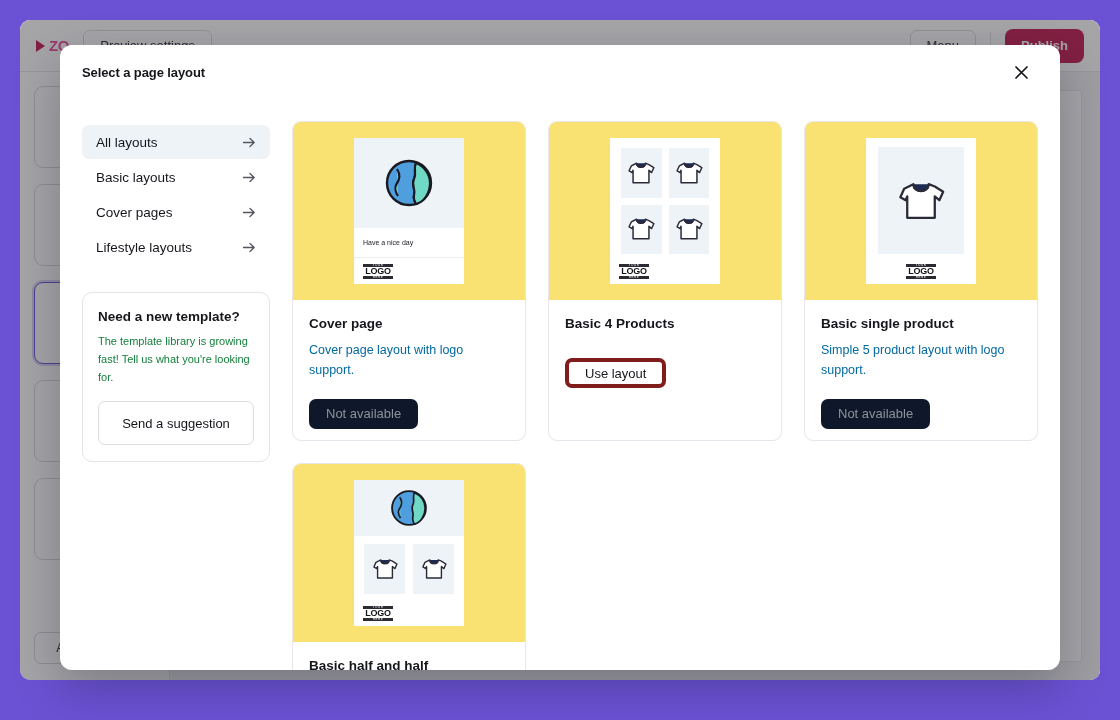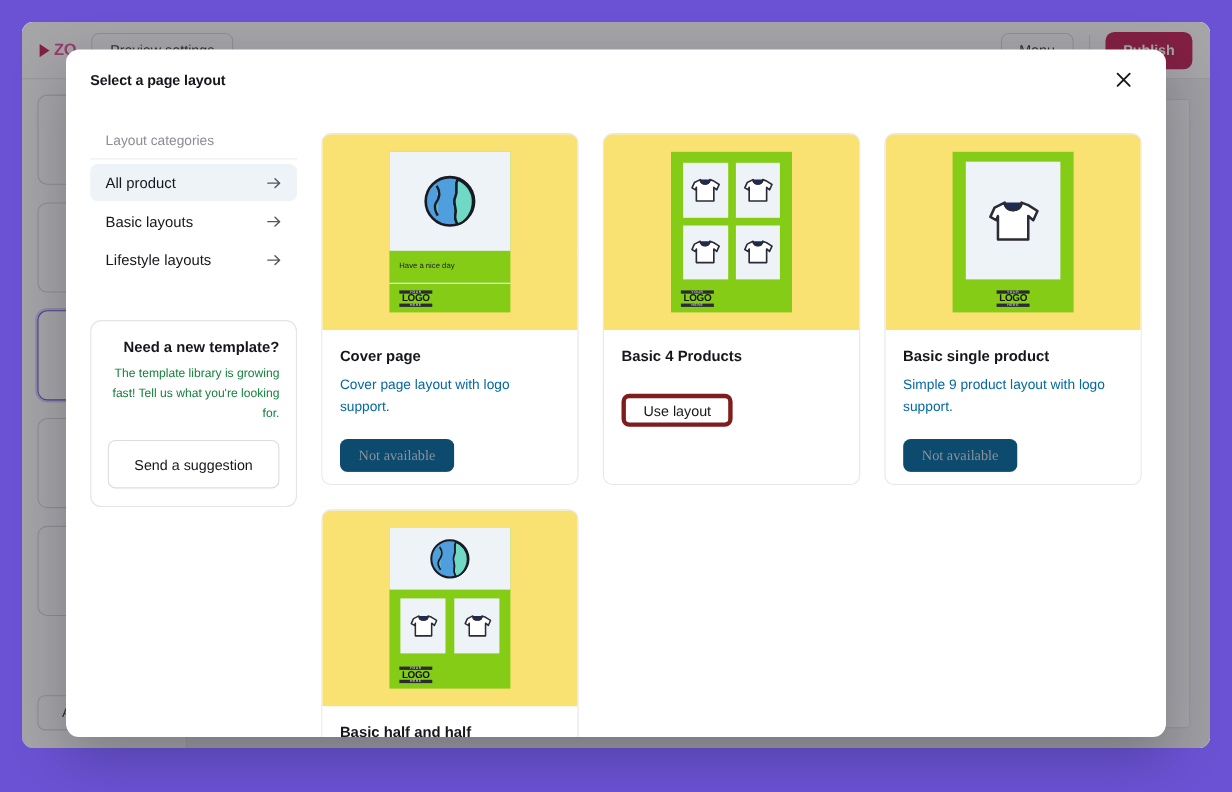--- a/index.html
+++ b/index.html
@@ -152,25 +152,24 @@
     padding: 0 12px 0 14px;
     border-radius: 7px;
     font-size: 13.5px; color: #16161d;
     margin-bottom: 1px;
   }
   .cat-item.active { background: #eef3f8; }
   .cat-item .cat-label { flex: 1; }
   .arrow-icon { color: #555560; display: flex; align-items: center; }
 
   #suggest-card {
-    margin-top: 38px;
+    margin-top: 28px;
     border: 1px solid #e4e4ea;
     border-radius: 10px;
     padding: 16px 15px 16px 15px;
-    text-align: right;
   }
   #suggest-title { font-size: 13.5px; font-weight: bold; color: #16161d; margin-bottom: 9px; }
   #suggest-text { font-size: 11px; color: #15803d; line-height: 1.62; }
   #suggest-btn {
     margin-top: 15px;
     height: 44px; width: 100%;
     border: 1px solid #dcdce2;
     border-radius: 7px;
     background: #fff;
     font-size: 13px; color: #16161d;
@@ -204,25 +203,25 @@
   .card-desc { font-size: 12.5px; color: #0369a1; line-height: 1.62; }
   .card-btn {
     margin: 18px 16px 0 16px;
     height: 30px;
     display: inline-flex; align-items: center; justify-content: center;
     padding: 0 16px;
     border-radius: 7px;
     font-size: 13px;
   }
   .card-btn.enabled { border: 4px solid #7f1d1d; background: #fff; color: #16161d; }
-  .card-btn.disabled { border: 1px solid transparent; background: #0c4a6e; color: #8b939b; font-family: Liberation Serif, serif; }
+  .card-btn.disabled { border: 1px solid transparent; background: #0f172a; color: #8b939b; }
 
   
   .page-mock {
-    background: #84cc16;
+    background: #ffffff;
     width: 110px; height: 146px;
     display: flex; flex-direction: column;
   }
   .mock-hero {
     background: #eef3f8;
     flex: 1;
     display: flex; align-items: center; justify-content: center;
   }
   .mock-caption {
     height: 30px;
@@ -317,33 +316,40 @@
     <div id="close-btn">
       <svg width="15" height="15" viewBox="0 0 15 15" aria-hidden="true">
         <path d="M2 2 L13 13 M13 2 L2 13" stroke="#16161d" stroke-width="1.7" stroke-linecap="round"></path>
       </svg>
     </div>
   </div>
 
   <div id="modal-body">
 
     <div id="modal-side">
-      <div class="side-heading">Layout categories</div>
 
       <div class="cat-list">
         <div class="cat-item active">
-          <span class="cat-label">All product</span>
+          <span class="cat-label">All layouts</span>
           <span class="arrow-icon">
             <svg width="17" height="17" viewBox="0 0 17 17">
                 <path d="M2.5 8.5 H13 M9 4.5 L13.2 8.5 L9 12.5" fill="none" stroke="#555560" stroke-width="1.3" stroke-linecap="round" stroke-linejoin="round"></path>
               </svg>
           </span>
         </div>
         <div class="cat-item">
           <span class="cat-label">Basic layouts</span>
+          <span class="arrow-icon">
+            <svg width="17" height="17" viewBox="0 0 17 17">
+                <path d="M2.5 8.5 H13 M9 4.5 L13.2 8.5 L9 12.5" fill="none" stroke="#555560" stroke-width="1.3" stroke-linecap="round" stroke-linejoin="round"></path>
+              </svg>
+          </span>
+        </div>
+        <div class="cat-item">
+          <span class="cat-label">Cover pages</span>
           <span class="arrow-icon">
             <svg width="17" height="17" viewBox="0 0 17 17">
                 <path d="M2.5 8.5 H13 M9 4.5 L13.2 8.5 L9 12.5" fill="none" stroke="#555560" stroke-width="1.3" stroke-linecap="round" stroke-linejoin="round"></path>
               </svg>
           </span>
         </div>
         <div class="cat-item">
           <span class="cat-label">Lifestyle layouts</span>
           <span class="arrow-icon">
             <svg width="17" height="17" viewBox="0 0 17 17">
@@ -447,21 +453,21 @@
               <div class="logo-mark">
                 <span class="lm-top">YOUR</span>
                 <span class="lm-mid">LOGO</span>
                 <span class="lm-bot">HERE</span>
               </div>
             </div>
           </div>
         </div>
         <div class="card-meta">
           <div class="card-title">Basic single product</div>
-          <div class="card-desc">Simple 9 product layout with logo support.</div>
+          <div class="card-desc">Simple 5 product layout with logo support.</div>
         </div>
         <div class="card-btn disabled">Not available</div>
       </div>
 
       <div class="layout-card">
         <div class="thumb-wrap">
           <div class="page-mock">
             <div class="half-hero">
               <svg width="40" height="40" viewBox="0 0 52 52" aria-hidden="true">
                 <circle cx="26" cy="26" r="22" fill="#4f9ede" stroke="#1a1a22" stroke-width="2.4"></circle>

